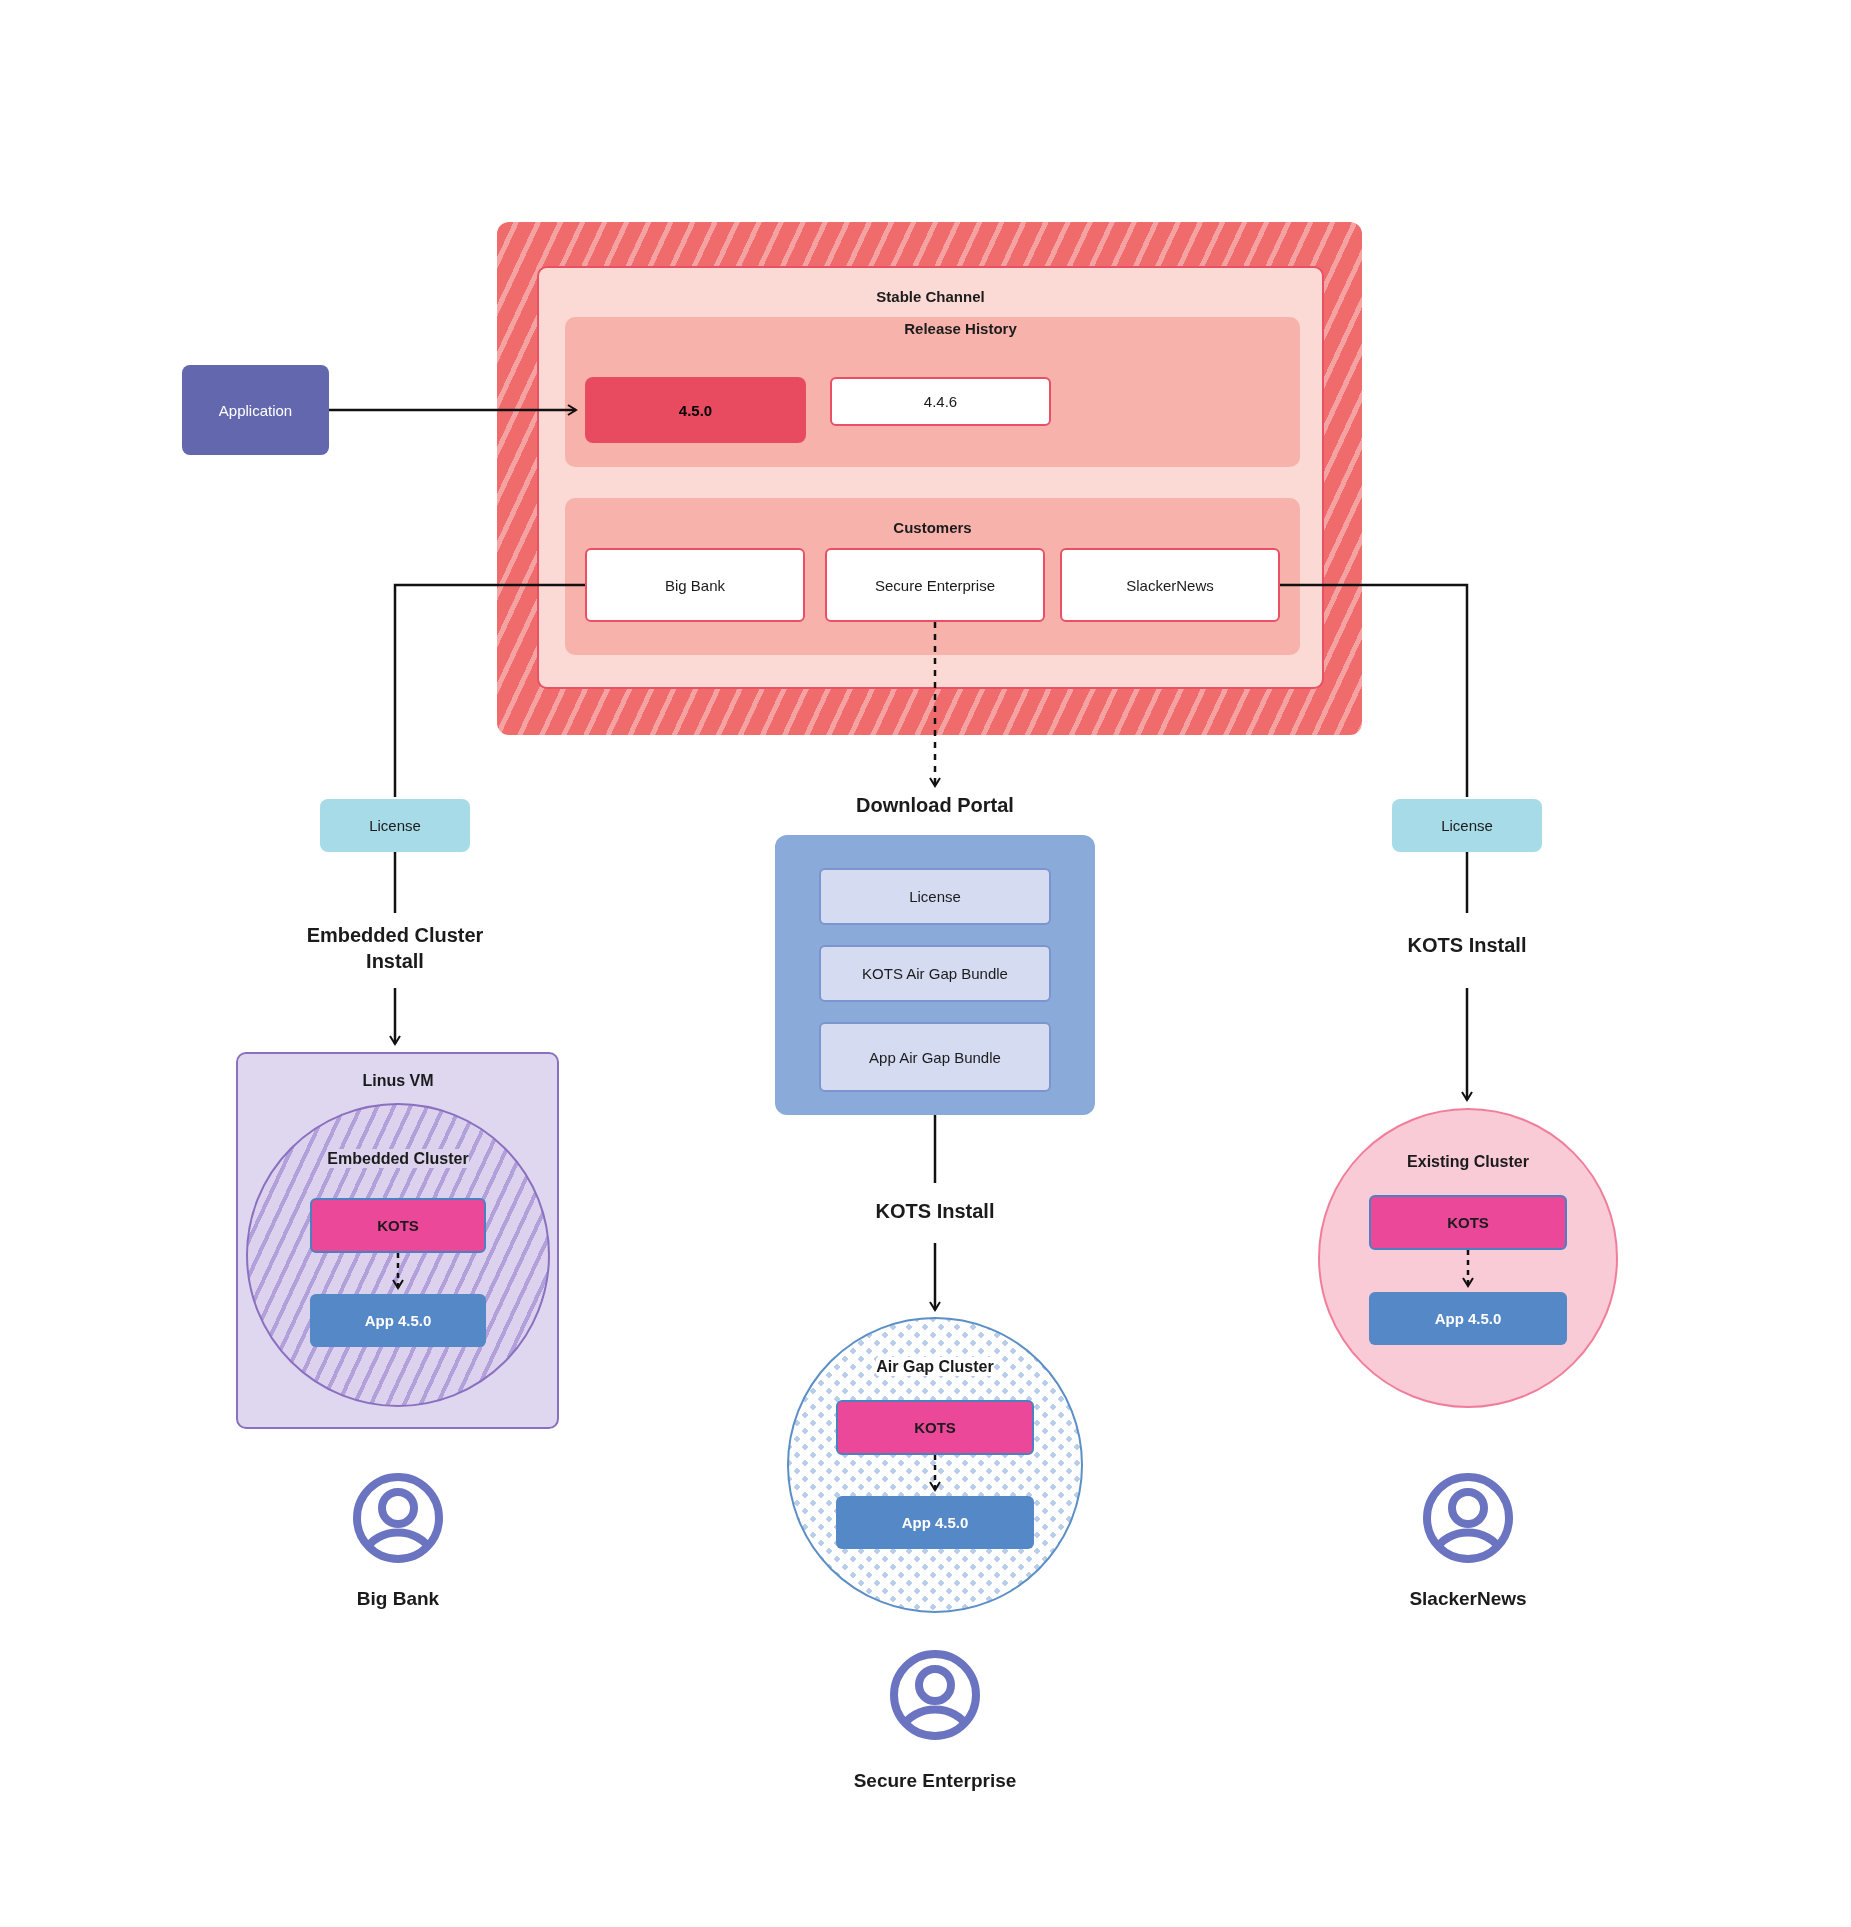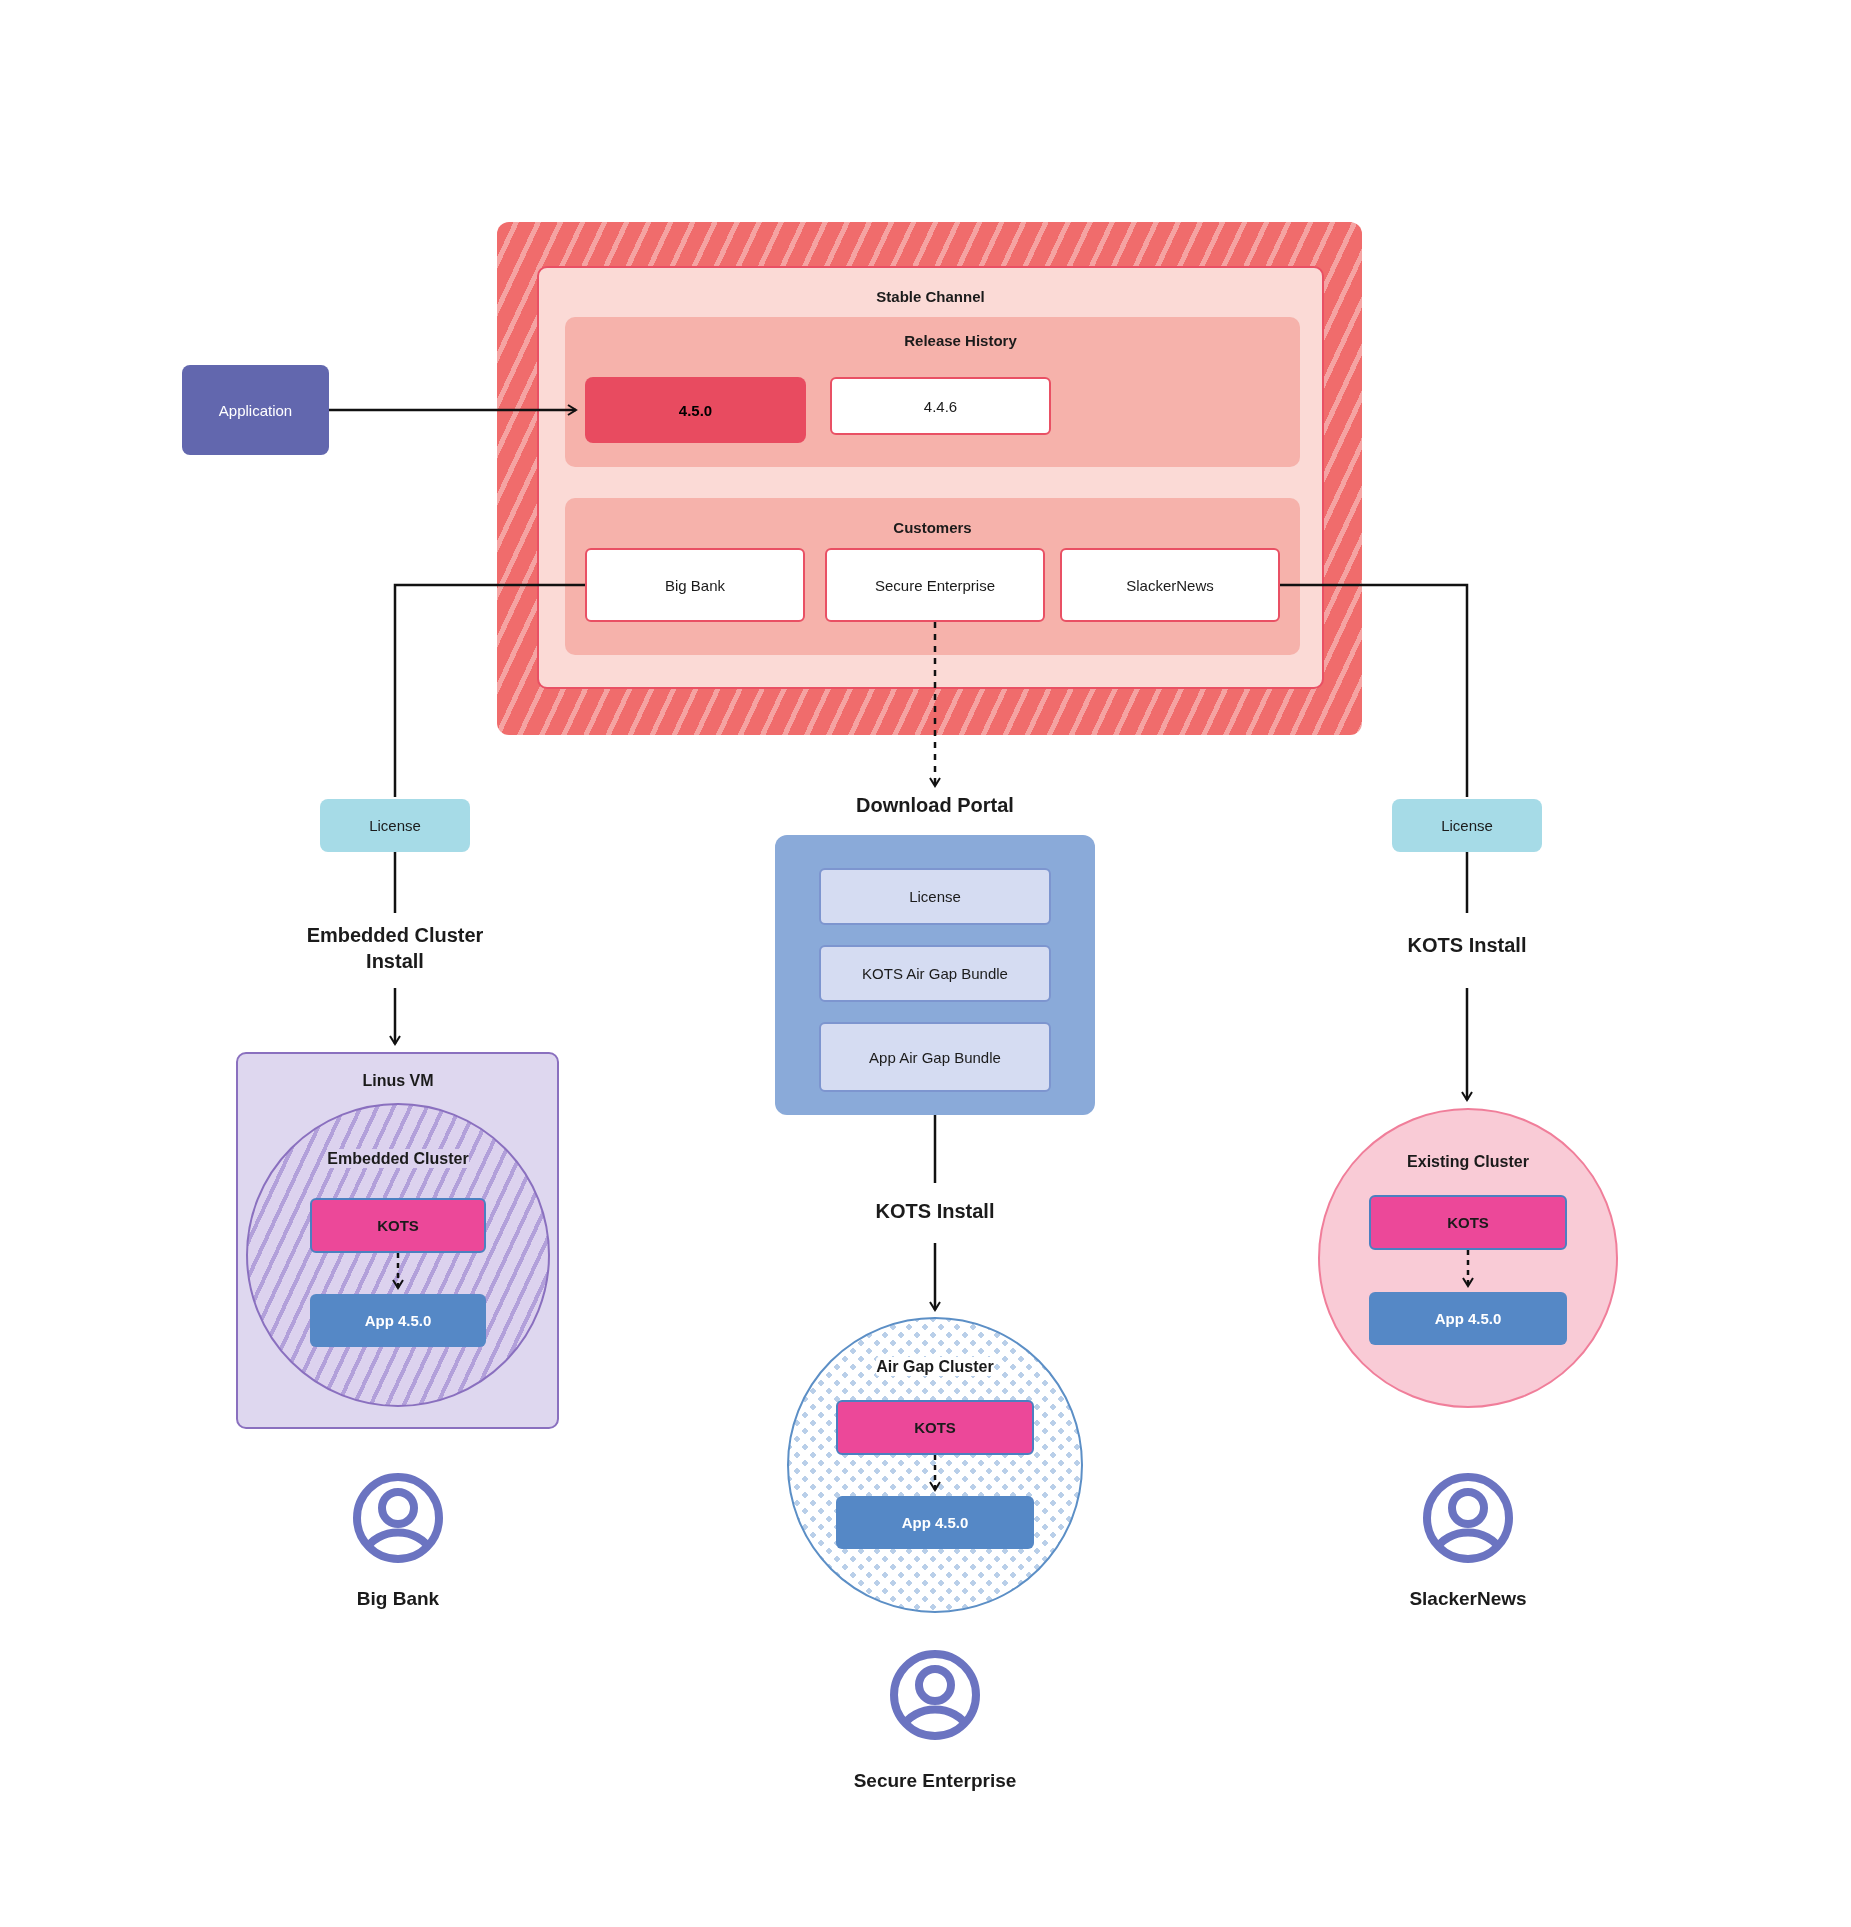--- a/index.html
+++ b/index.html
@@ -61,23 +61,23 @@
 
 <div id="stage">
 
 
   <div class="abs hatch-red" style="left:497px;top:222px;width:865px;height:513px;"></div>
 
   <div class="abs channel" style="left:537px;top:266px;width:787px;height:423px;"></div>
   <div class="abs lbl panel-label" style="left:537px;top:288px;width:787px;">Stable Channel</div>
 
   <div class="abs salmon-panel" style="left:565px;top:317px;width:735px;height:150px;"></div>
-  <div class="abs lbl panel-label" style="left:565px;top:332px;width:775px;padding-left:16px;">Release History</div>
+  <div class="abs lbl panel-label" style="left:565px;top:320px;width:775px;padding-left:16px;">Release History</div>
   <div class="abs flex release-hot" style="left:585px;top:377px;width:221px;height:66px;">4.5.0</div>
-  <div class="abs flex white-red" style="left:830px;top:377px;width:221px;height:58px;">4.4.6</div>
+  <div class="abs flex white-red" style="left:830px;top:377px;width:221px;height:49px;">4.4.6</div>
 
   <div class="abs salmon-panel" style="left:565px;top:498px;width:735px;height:157px;"></div>
   <div class="abs lbl panel-label" style="left:565px;top:519px;width:735px;">Customers</div>
   <div class="abs flex white-red" style="left:585px;top:548px;width:220px;height:74px;">Big Bank</div>
   <div class="abs flex white-red" style="left:825px;top:548px;width:220px;height:74px;padding:0 40px;">Secure Enterprise</div>
   <div class="abs flex white-red" style="left:1060px;top:548px;width:220px;height:74px;">SlackerNews</div>
 
   <div class="abs flex app-box" style="left:182px;top:365px;width:147px;height:90px;">Application</div>
 
   <div class="abs flex license-box" style="left:320px;top:799px;width:150px;height:53px;">License</div>

